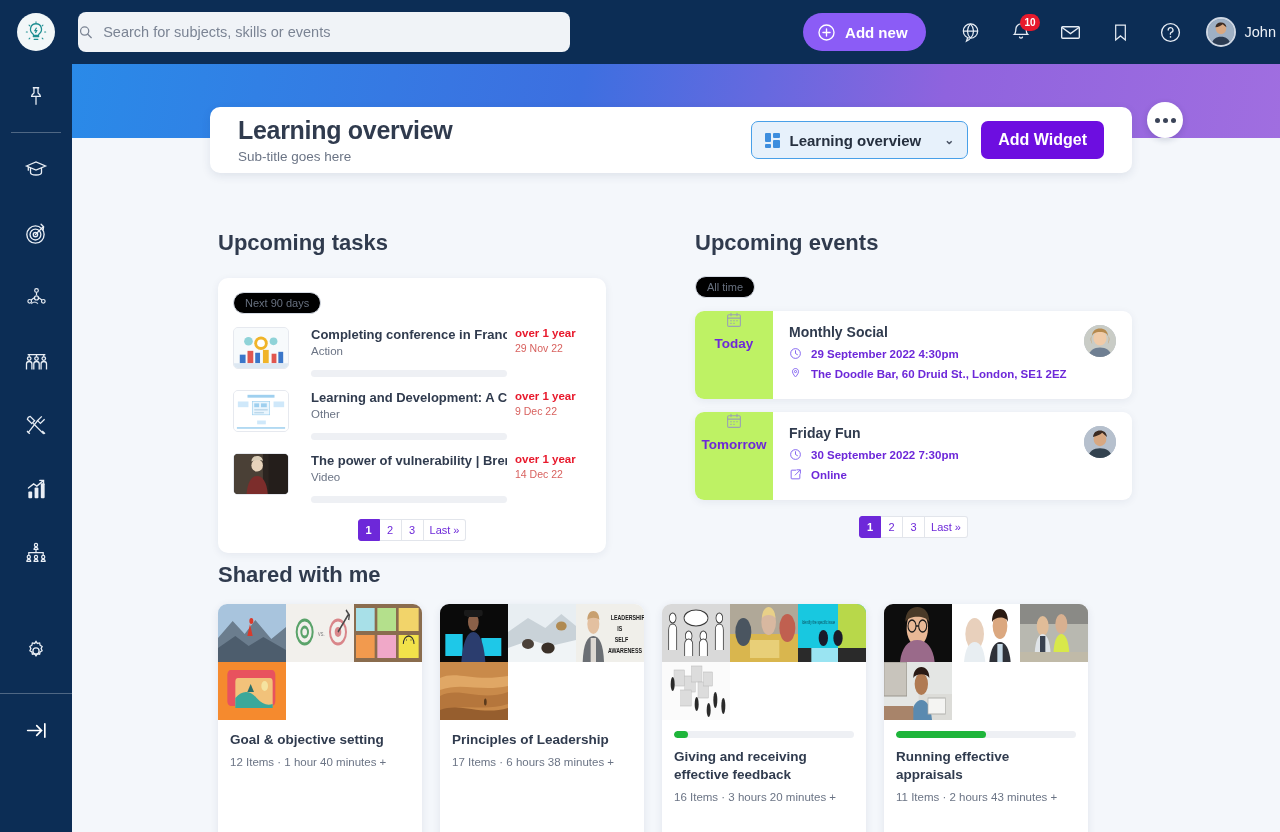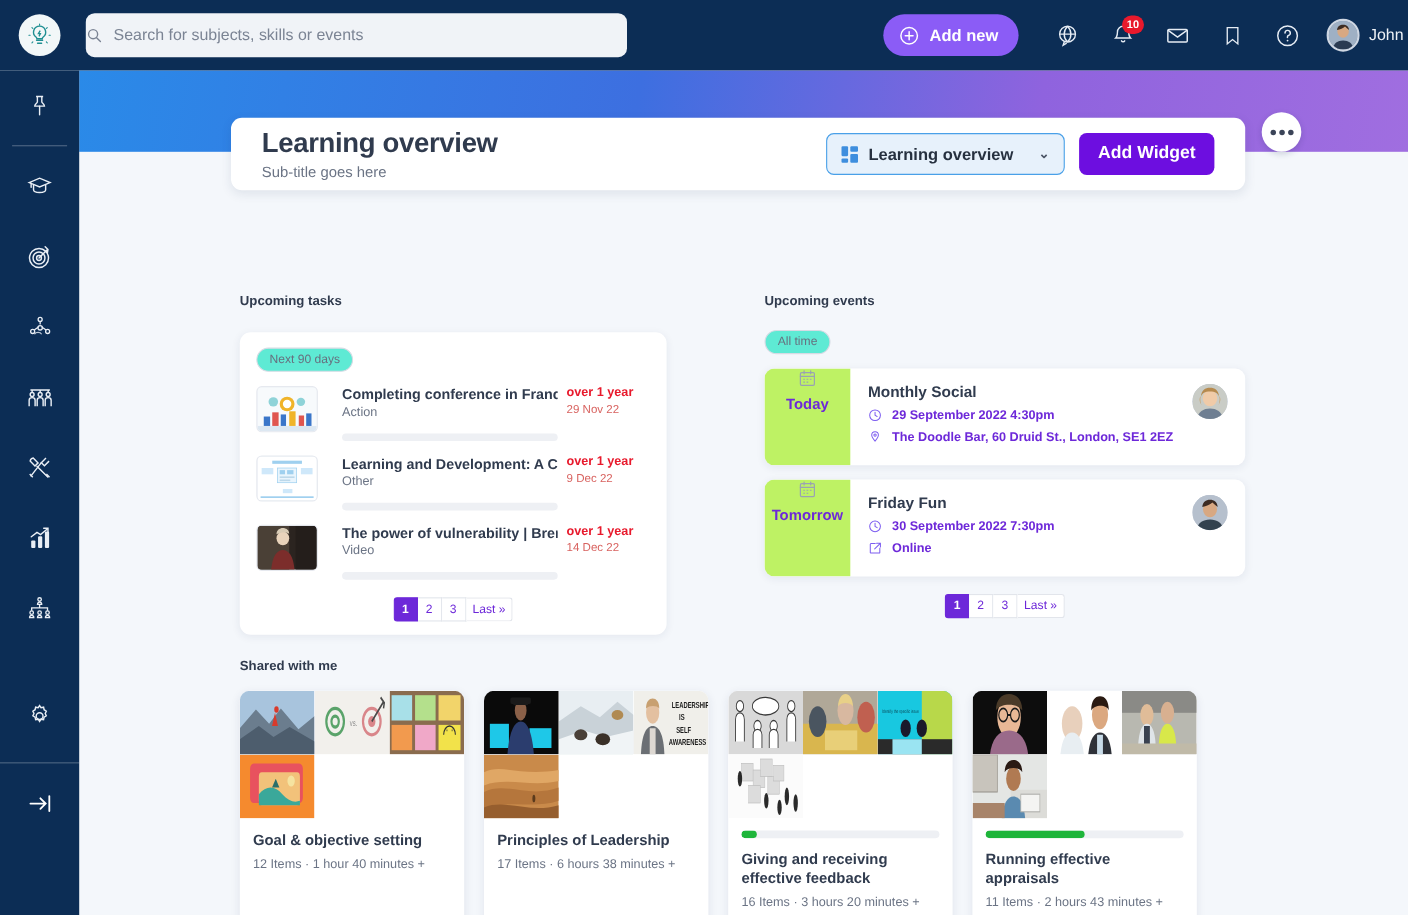--- a/index.html
+++ b/index.html
@@ -97,32 +97,32 @@
   .sel-ico b:nth-child(4){ left:0; top:11px; width:6px; height:4px; }
   .chev { font-size: 12px; color: #4a5364; margin-left: 14px; }
   .addw {
     height: 38px; padding: 0 17px; background: #6d0ee0; color: #fff; border: none;
     border-radius: 7px; font-size: 16px; font-weight: bold; cursor: pointer;
     font-family: "Liberation Sans", sans-serif;
   }
 
   
   .main { position: absolute; top: 190px; left: 72px; width: 1208px; height: 642px; }
-  .sec-title { font-size: 12px; font-weight: bold; color: #303b4e; margin-top: 36px; }
+  .sec-title { font-size: 22px; font-weight: bold; color: #303b4e; }
 
   .row { position: absolute; }
   .tasks-col { left: 146px; top: 40px; width: 388px; }
   .events-col { left: 623px; top: 40px; width: 437px; }
 
   .panel {
     background: #fff; border-radius: 10px; box-shadow: 0 2px 8px rgba(28,48,88,.07);
   }
   .chip {
     display: inline-flex; align-items: center; height: 22px; padding: 0 11px;
-    border: 1px solid #d6dbe4; border-radius: 11px; font-size: 11px; color: #67707f; background: #5eead4;
+    border: 1px solid #d6dbe4; border-radius: 11px; font-size: 11px; color: #67707f; background: #000000;
   }
 
   
   .tasks-panel { margin-top: 22px; padding: 14px 15px 12px 15px; }
   .task {
     display: flex; align-items: flex-start; padding-top: 13px; position: relative;
   }
   .thumb { width: 56px; height: 42px; border-radius: 5px; overflow: hidden; flex: none;
            border: 1px solid #e6e9ef; background: #eef2f7; position: relative; }
   .tmid { flex: 1; margin-left: 22px; min-width: 0; }

